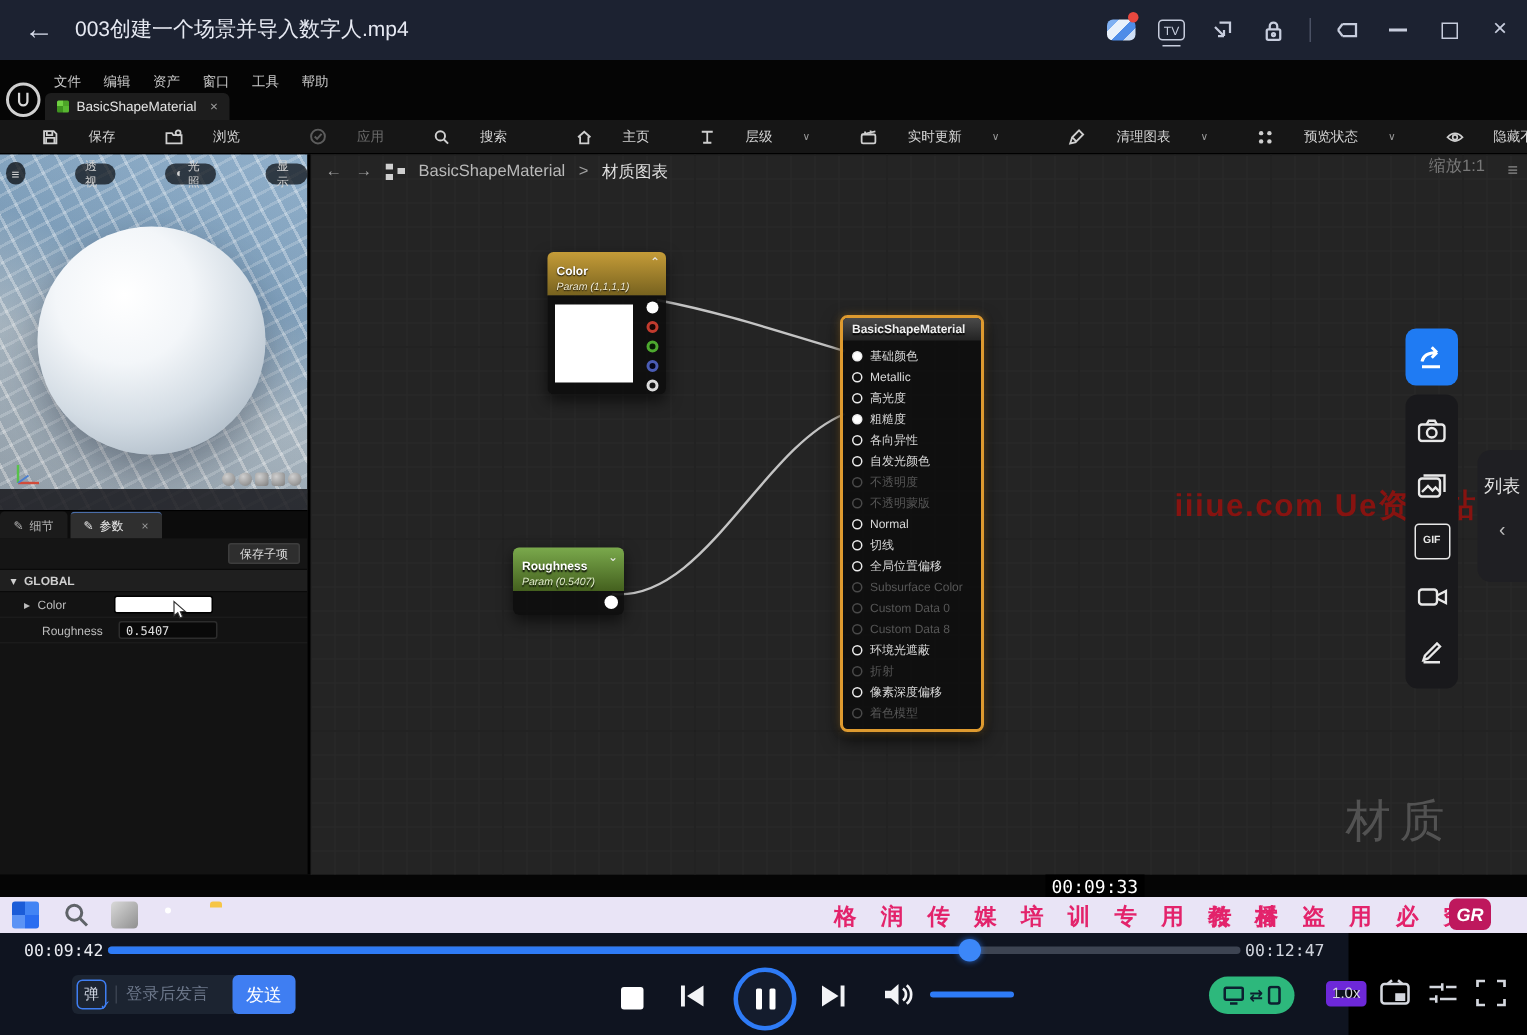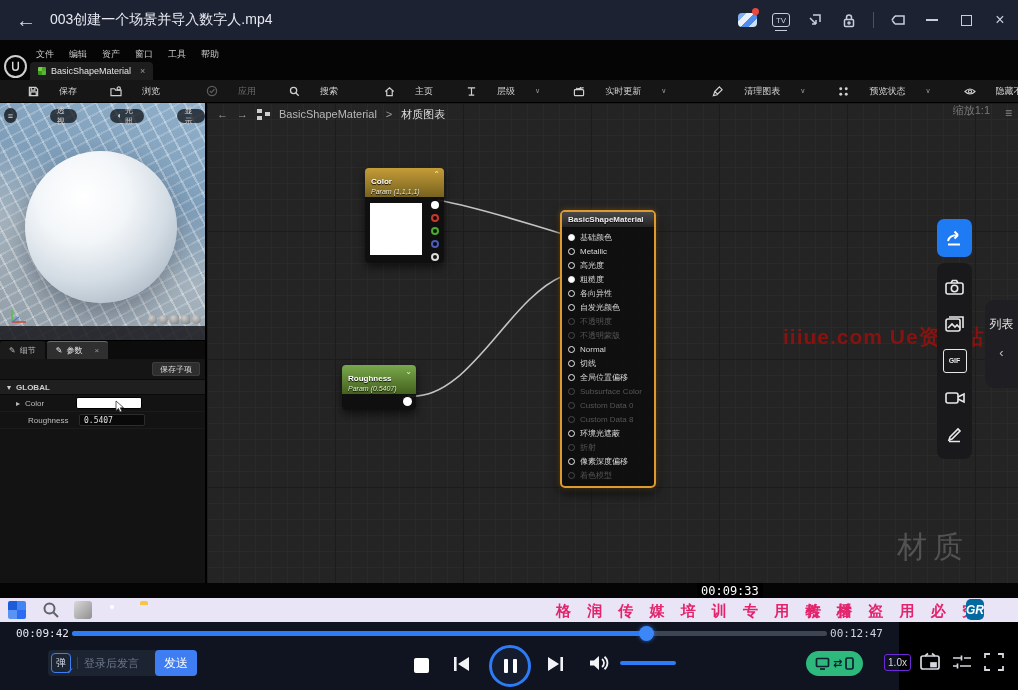--- a/index.html
+++ b/index.html
@@ -162,21 +162,21 @@
   .strip { position:relative; width:1018px; height:24px; background:#e9e4f6; overflow:hidden; }
   .winicon { top:3px; width:18px; height:18px; }
   .grid4 { background:conic-gradient(from 90deg at 50% 50%, #2a6df0 0 90deg, #5b93f5 90deg 180deg, #1b5cd8 180deg 270deg, #4284f4 270deg); border-radius:2px; }
   .appgray { background:linear-gradient(135deg,#d9d9d9,#8f8f8f); border-radius:3px; }
   .chrome { border-radius:50%; background:conic-gradient(#ea4335 0 33%, #fbbc05 33% 66%, #34a853 66% 100%); position:relative; }
   .chrome::after { content:""; position:absolute; inset:4px; background:#4285f4; border:2px solid #fff; border-radius:50%; }
   .folder { background:#f6c546; border-radius:2px 3px 3px 3px; position:relative; height:14px; top:6px; }
   .folder::before { content:""; position:absolute; top:-3px; left:0; width:8px; height:4px; background:#f6c546; border-radius:2px 2px 0 0; }
   .wm1 { left:556px; top:4px; } .wm2 { left:806px; top:4px; }
   .stripwm { font-size:15px; font-weight:bold; color:#e3236b; letter-spacing:6px; white-space:nowrap; }
-  .grlogo { left:966px; top:1px; width:18px; height:21px; background:#0369a1; border-radius:5px;
+  .grlogo { left:966px; top:1px; width:28px; height:21px; background:#be185d; border-radius:5px;
     color:#fff; font-weight:bold; font-style:italic; font-size:12px; display:flex; align-items:center; justify-content:center; }
 
   
   .player { position:relative; width:899px; height:68px; background:#0f1420; color:#d4d7de; }
   .ptime { left:16px; top:5px; font-family:"DejaVu Sans Mono",monospace; font-size:11px; color:#e8eaf0; }
   .ptotal { right:16px; top:5px; font-family:"DejaVu Sans Mono",monospace; font-size:11px; color:#cfd3dc; }
   .track { left:72px; right:72px; top:9px; height:5px; background:#3d4452; border-radius:3px; }
   .fill { height:5px; width:76%; background:#2e7bf6; border-radius:3px; }
   .thumb { position:absolute; left:76%; top:-5px; width:15px; height:15px; margin-left:-7px;
     background:#3c87f8; border-radius:50%; box-shadow:0 0 4px rgba(46,123,246,.8); }
@@ -193,21 +193,21 @@
   .ctl { color:#f2f3f6; }
   .prevbtn { left:452px; top:33px; } .nextbtn { left:546px; top:33px; }
   .pausebtn { left:489px; top:23px; width:42px; height:42px; border-radius:50%; background:#141c2d;
     border:3px solid #2e7bf6; display:flex; align-items:center; justify-content:center; gap:5px; }
   .pbar { width:4px; height:14px; background:#fff; border-radius:1px; }
   .volicon { left:588px; top:32px; }
   .volslider { left:620px; top:39px; width:56px; height:4px; background:#2e7bf6; border-radius:2px; }
   .devpill { left:806px; top:29px; width:57px; height:25px; background:#2db87c; border-radius:13px;
     display:flex; align-items:center; justify-content:center; gap:3px; color:#0c2030; }
   .swap { font-size:11px; font-weight:bold; }
-  .speed { left:884px; top:32px; width:27px; height:17px; border:1px solid #6d28d9; border-radius:3px;
+  .speed { left:884px; top:32px; width:27px; height:17px; border:6px solid #6d28d9; border-radius:3px;
     color:#d4d7de; font-size:10px; display:flex; align-items:center; justify-content:center; }
   .pico { color:#d4d7de; }
   .pip { left:919px; top:30px; } .sliders { left:951px; top:30px; } .fs { left:983px; top:30px; }
 </style>
 </head>
 <body>
 
 <div class="titlebar">
   <span class="back">←</span>
   <span class="wtitle">003创建一个场景并导入数字人.mp4</span>

